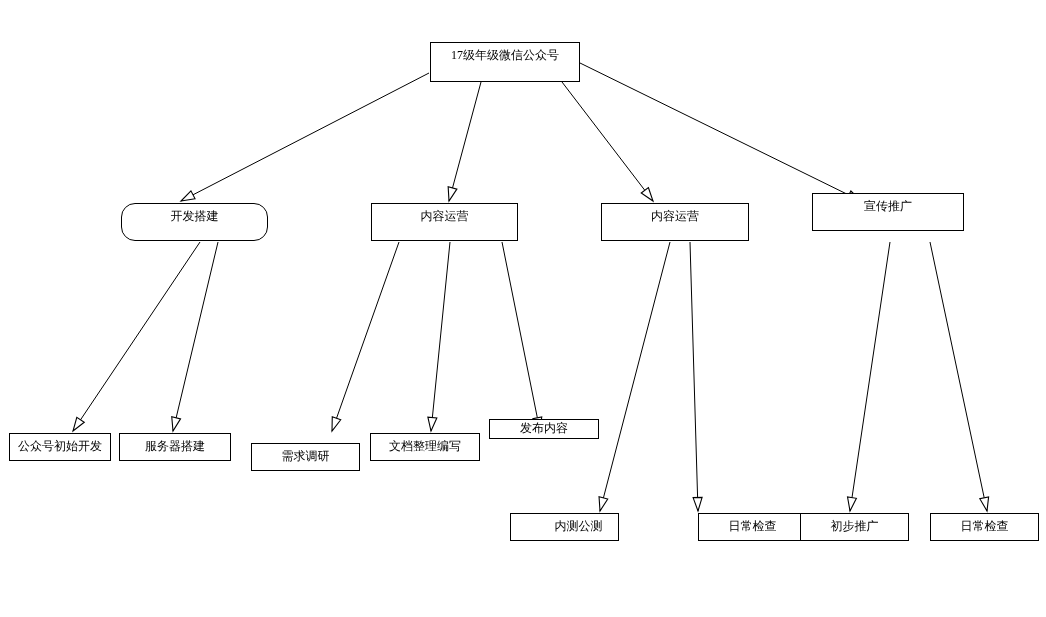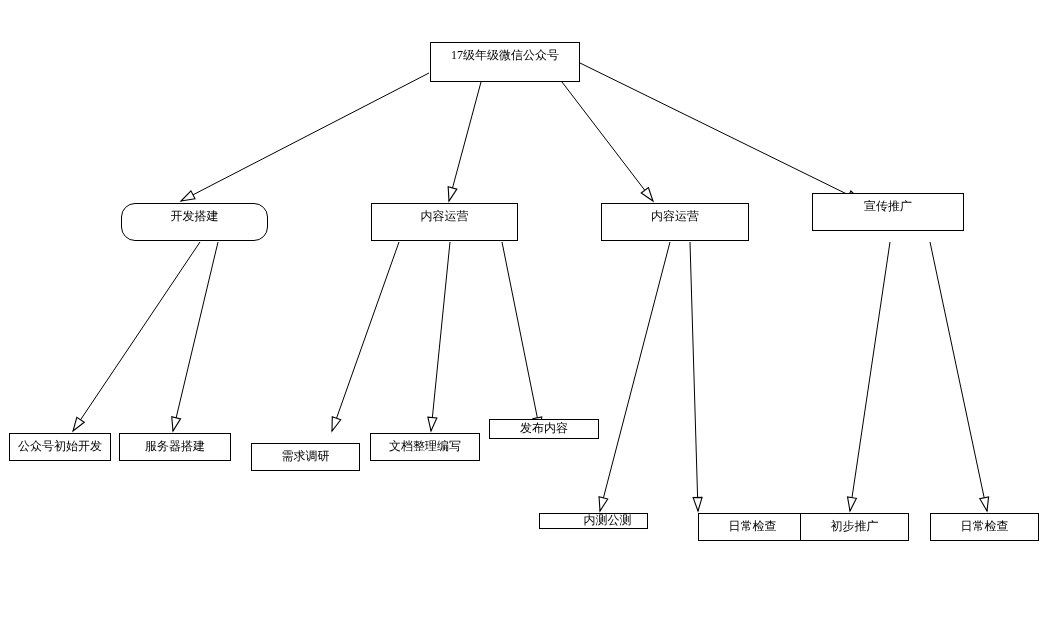--- a/index.html
+++ b/index.html
@@ -76,17 +76,17 @@
 <div class="node tall" style="left: 430px; top: 42px; width: 150px; height: 40px;">17级年级微信公众号</div>
     <div class="node tall" style="left: 121px; top: 203px; width: 147px; height: 38px; border-radius: 14px;">开发搭建</div>
     <div class="node tall" style="left: 371px; top: 203px; width: 147px; height: 38px;">内容运营</div>
     <div class="node tall" style="left: 601px; top: 203px; width: 148px; height: 38px;">内容运营</div>
     <div class="node tall" style="left: 812px; top: 193px; width: 152px; height: 38px;">宣传推广</div>
     <div class="node" style="left: 9px; top: 433px; width: 102px; height: 28px;">公众号初始开发</div>
     <div class="node" style="left: 119px; top: 433px; width: 112px; height: 28px;">服务器搭建</div>
     <div class="node" style="left: 251px; top: 433px; width: 109px; height: 28px; margin-top: 10px;">需求调研</div>
     <div class="node" style="left: 370px; top: 433px; width: 110px; height: 28px;">文档整理编写</div>
     <div class="node" style="left: 489px; top: 419px; width: 110px; height: 20px;">发布内容</div>
-    <div class="node" style="left: 539px; top: 513px; width: 109px; height: 16px; padding-left: 28px;">内测公测</div>
+    <div class="node" style="left: 510px; top: 513px; width: 109px; height: 28px; padding-left: 28px;">内测公测</div>
     <div class="node" style="left: 660px; top: 513px; width: 109px; height: 28px; margin-left: 38px;">日常检查</div>
     <div class="node" style="left: 800px; top: 513px; width: 109px; height: 28px;">初步推广</div>
     <div class="node" style="left: 930px; top: 513px; width: 109px; height: 28px;">日常检查</div>
   </div>
 
 </body></html>

